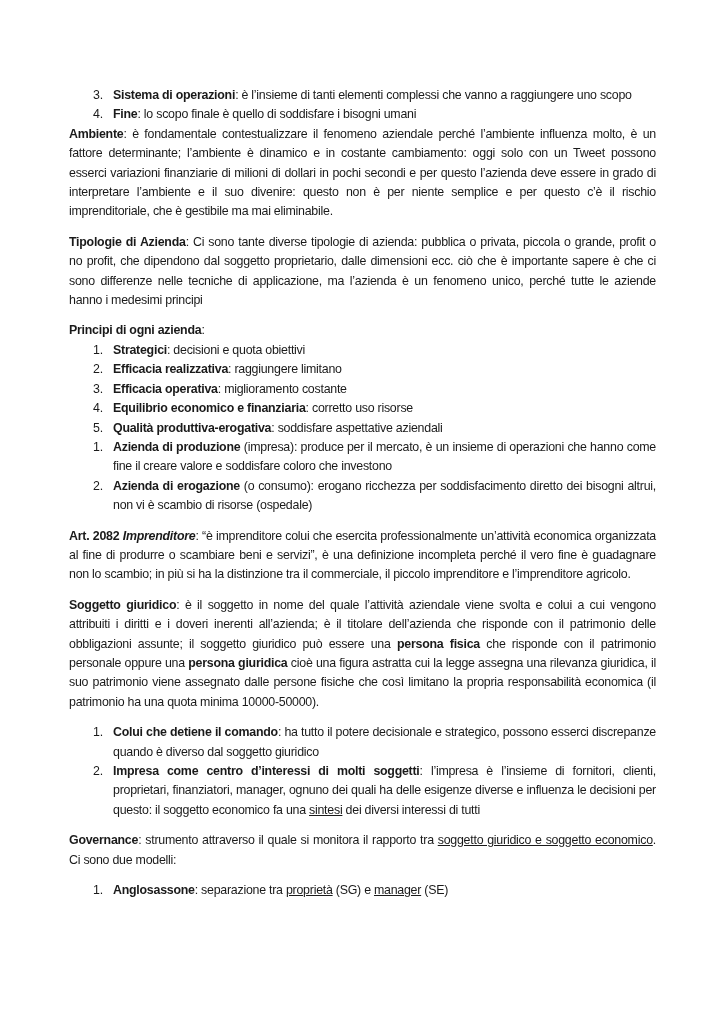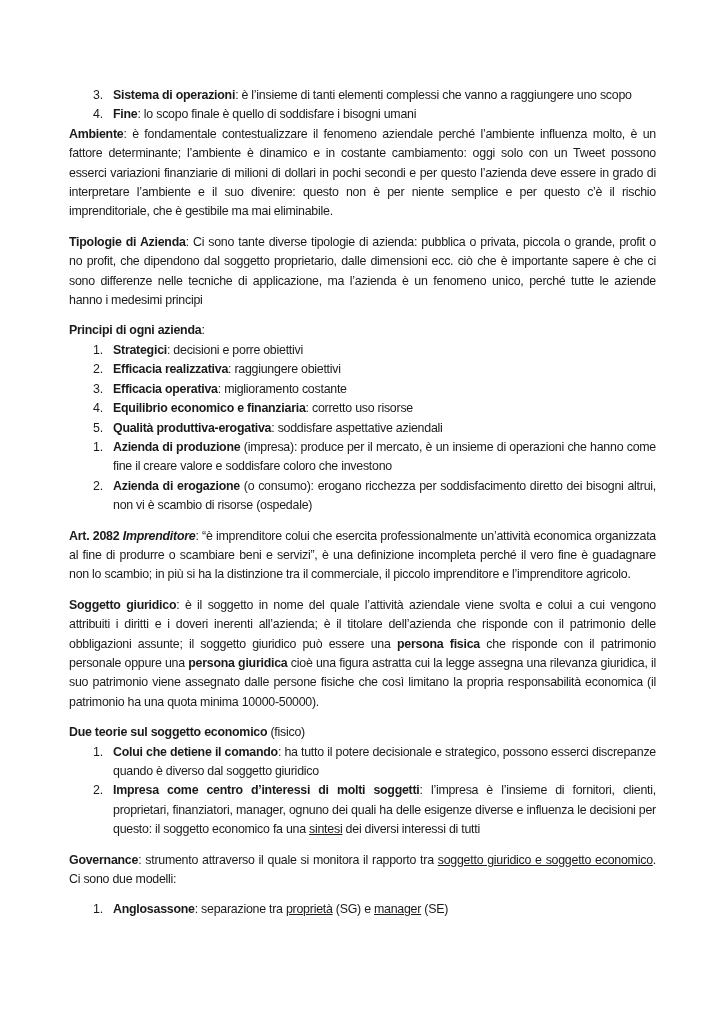--- a/index.html
+++ b/index.html
@@ -26,40 +26,39 @@
   </ol>
 
   <p><b>Ambiente</b><span>: è fondamentale contestualizzare il fenomeno aziendale perché l’ambiente influenza molto, è un fattore determinante; l’ambiente è dinamico e in costante cambiamento: oggi solo con un Tweet possono esserci variazioni finanziarie di milioni di dollari in pochi secondi e per questo l’azienda deve essere in grado di interpretare l’ambiente e il suo divenire: questo non è per niente semplice e per questo c’è il rischio imprenditoriale, che è gestibile ma mai eliminabile.</span></p>
 
   <div class="gap"></div>
   <p><b>Tipologie di Azienda</b><span>: Ci sono tante diverse tipologie di azienda: pubblica o privata, piccola o grande, profit o no profit, che dipendono dal soggetto proprietario, dalle dimensioni ecc. ciò che è importante sapere è che ci sono differenze nelle tecniche di applicazione, ma l’azienda è un fenomeno unico, perché tutte le aziende hanno i medesimi principi</span></p>
 
   <div class="gap"></div>
   <p><b>Principi di ogni azienda</b><span>:</span></p>
   <ol>
-    <li><span class="num">1.</span><b>Strategici</b><span>: decisioni e porre obiettivi</span></li>
-    <li><span class="num">2.</span><b>Efficacia realizzativa</b><span>: raggiungere obiettivi</span></li>
+    <li><span class="num">1.</span><b>Strategici</b><span>: decisioni e quota obiettivi</span></li>
+    <li><span class="num">2.</span><b>Efficacia realizzativa</b><span>: raggiungere limitano</span></li>
     <li><span class="num">3.</span><b>Efficacia operativa</b><span>: miglioramento costante</span></li>
     <li><span class="num">4.</span><b>Equilibrio economico e finanziaria</b><span>: corretto uso risorse</span></li>
     <li><span class="num">5.</span><b>Qualità produttiva-erogativa</b><span>: soddisfare aspettative aziendali</span></li>
   </ol>
 
   <ol>
     <li><span class="num">1.</span><b>Azienda di produzione</b><span> (impresa): produce per il mercato, è un insieme di operazioni che hanno come fine il creare valore e soddisfare coloro che investono</span></li>
     <li><span class="num">2.</span><b>Azienda di erogazione</b><span> (o consumo): erogano ricchezza per soddisfacimento diretto dei bisogni altrui, non vi è scambio di risorse (ospedale)</span></li>
   </ol>
 
   <div class="gap"></div>
   <p><b>Art. 2082 </b><i class="em">Imprenditore</i><span>: “è imprenditore colui che esercita professionalmente un’attività economica organizzata al fine di produrre o scambiare beni e servizi”, è una definizione incompleta perché il vero fine è guadagnare non lo scambio; in più si ha la distinzione tra il commerciale, il piccolo imprenditore e l’imprenditore agricolo.</span></p>
 
   <div class="gap"></div>
   <p><b>Soggetto giuridico</b><span>: è il soggetto in nome del quale l’attività aziendale viene svolta e colui a cui vengono attribuiti i diritti e i doveri inerenti all’azienda; è il titolare dell’azienda che risponde con il patrimonio delle obbligazioni assunte; il soggetto giuridico può essere una </span><b>persona fisica</b><span> che risponde con il patrimonio personale oppure una </span><b>persona giuridica</b><span> cioè una figura astratta cui la legge assegna una rilevanza giuridica, il suo patrimonio viene assegnato dalle persone fisiche che così limitano la propria responsabilità economica (il patrimonio ha una quota minima 10000-50000).</span></p>
 
   <div class="gap"></div>
-  <p><b>Due teorie sul soggetto economico</b><span> (fisico)</span></p>
   <ol>
     <li><span class="num">1.</span><b>Colui che detiene il comando</b><span>: ha tutto il potere decisionale e strategico, possono esserci discrepanze quando è diverso dal soggetto giuridico</span></li>
     <li><span class="num">2.</span><b>Impresa come centro d’interessi di molti soggetti</b><span>: l’impresa è l’insieme di fornitori, clienti, proprietari, finanziatori, manager, ognuno dei quali ha delle esigenze diverse e influenza le decisioni per questo: il soggetto economico fa una </span><u>sintesi</u><span> dei diversi interessi di tutti</span></li>
   </ol>
 
   <div class="gap"></div>
   <p><b>Governance</b><span>: strumento attraverso il quale si monitora il rapporto tra </span><u>soggetto giuridico e soggetto economico</u><span>. Ci sono due modelli:</span></p>
 
   <div class="gap"></div>
   <ol>

